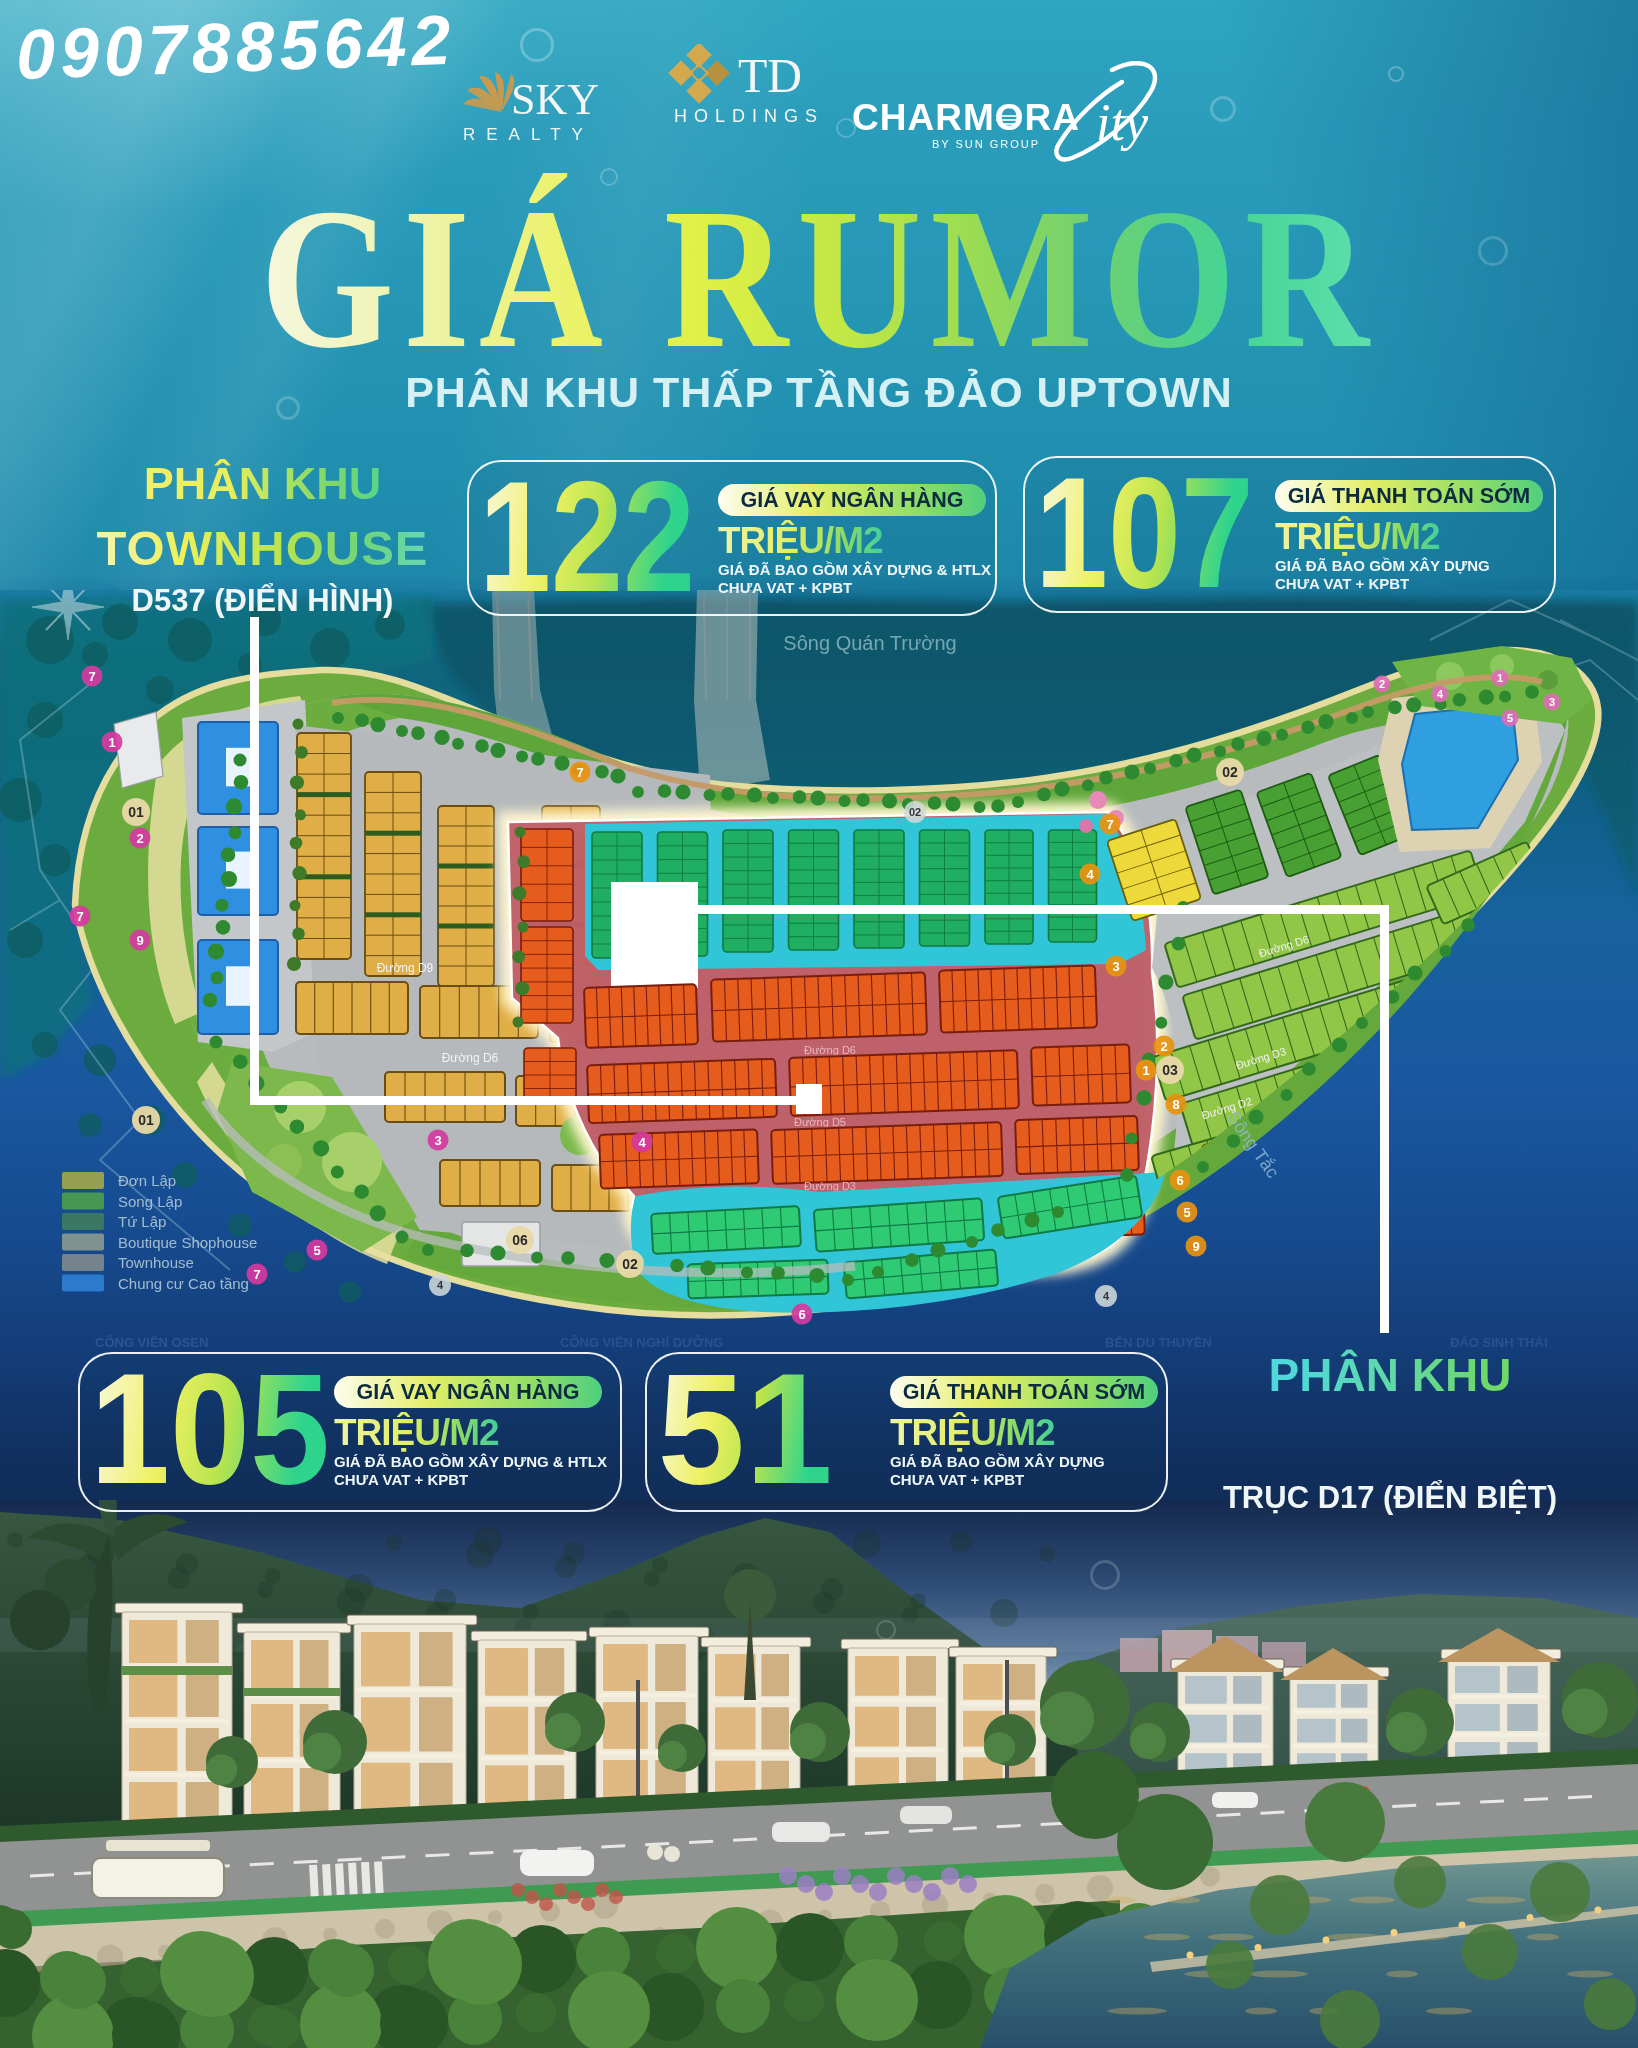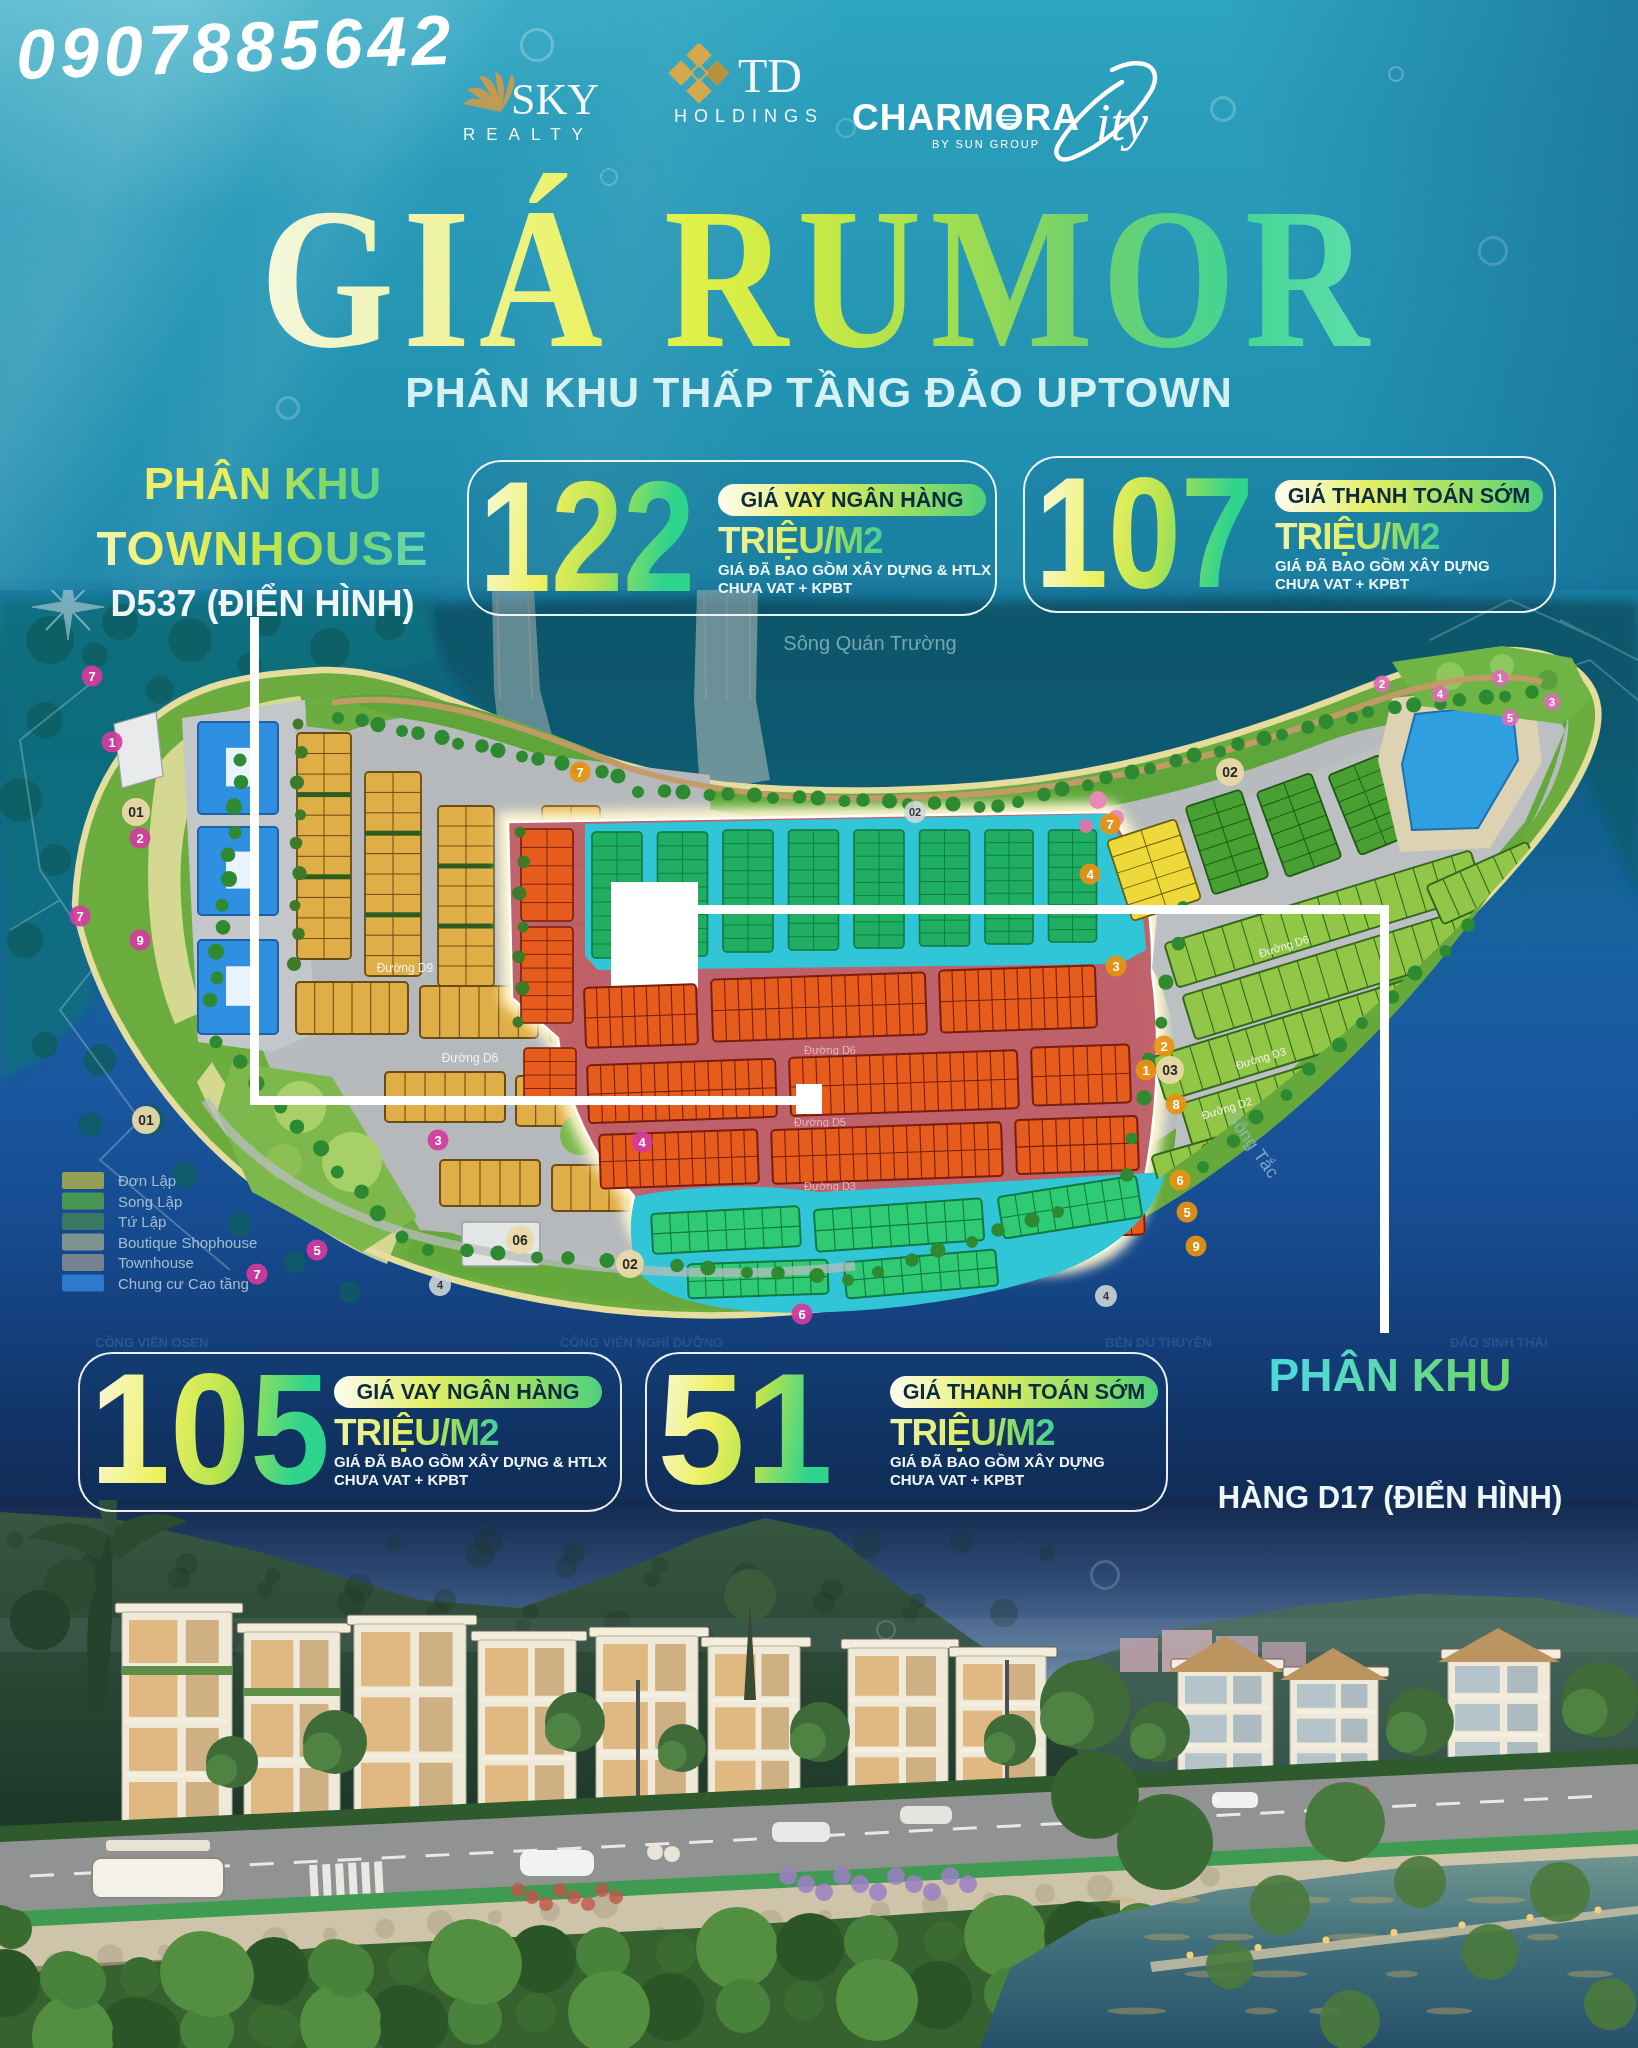--- a/index.html
+++ b/index.html
@@ -95,21 +95,21 @@
  transform:scaleY(1.17);transform-origin:top;
  background-image:linear-gradient(90deg,#f4f7de 16%,#eff3ae 25%,#ebf268 35%,#dff046 43%,#c3e845 51%,#9cdc52 59%,#6ed072 67%,#45d493 75%,#5fdfae 84%);">GIÁ RUMOR</div>
 
 <div class="abs" style="left:0;top:368px;width:1638px;text-align:center;font-size:43px;font-weight:700;
  color:#d5f1f4;letter-spacing:1px;">PHÂN KHU THẤP TẦNG ĐẢO UPTOWN</div>
 
 <div class="abs gradtext" style="left:60px;top:458px;width:405px;text-align:center;font-size:45px;font-weight:700;z-index:6;
  background-image:linear-gradient(90deg,#f0ef6a 22%,#e8ee58 42%,#7fd868 66%,#56d48a 80%);">PHÂN KHU</div>
 <div class="abs gradtext" style="left:60px;top:520px;width:405px;text-align:center;font-size:49px;font-weight:700;letter-spacing:1px;z-index:6;
  background-image:linear-gradient(90deg,#f6f6d8 0%,#eef058 30%,#b8e44e 55%,#6ed47c 75%,#62d8d8 100%);">TOWNHOUSE</div>
-<div class="abs" style="left:60px;top:583px;width:405px;text-align:center;font-size:36px;font-weight:700;color:#eef6f8;z-index:6;">D537 (ĐIỂN HÌNH)</div>
+<div class="abs" style="left:60px;top:583px;width:405px;text-align:center;font-size:31px;font-weight:700;color:#eef6f8;z-index:6;">D537 (ĐIỂN HÌNH)</div>
 
 <div class="box" style="left:467px;top:460px;width:530px;height:156px;"></div>
 <div class="abs gradtext num" style="left:479px;top:446px;width:263px;transform:scaleX(0.82);">122</div>
 <div class="pill" style="left:718px;top:484px;width:268px;height:32px;font-size:21.5px;">GIÁ VAY NGÂN HÀNG</div>
 <div class="abs gradtext trieu" style="left:718px;top:520px;">TRIỆU/M2</div>
 <div class="abs smalltxt" style="left:718px;top:561px;font-size:15px;">GIÁ ĐÃ BAO GỒM XÂY DỰNG &amp; HTLX<br>CHƯA VAT + KPBT</div>
 
 <div class="box" style="left:1023px;top:456px;width:533px;height:157px;"></div>
 <div class="abs gradtext num" style="left:1035px;top:442px;width:263px;transform:scaleX(0.83);">107</div>
 <div class="pill" style="left:1275px;top:480px;width:268px;height:32px;font-size:21.5px;">GIÁ THANH TOÁN SỚM</div>
@@ -753,21 +753,21 @@
 <div class="abs smalltxt" style="left:334px;top:1453px;font-size:15px;">GIÁ ĐÃ BAO GỒM XÂY DỰNG &amp; HTLX<br>CHƯA VAT + KPBT</div>
 
 <div class="box" style="left:645px;top:1352px;width:523px;height:160px;"></div>
 <div class="abs gradtext num" style="left:657px;top:1338px;width:176px;transform:scaleX(1.0);">51</div>
 <div class="pill" style="left:890px;top:1376px;width:268px;height:32px;font-size:21.5px;">GIÁ THANH TOÁN SỚM</div>
 <div class="abs gradtext trieu" style="left:890px;top:1412px;">TRIỆU/M2</div>
 <div class="abs smalltxt" style="left:890px;top:1453px;font-size:15px;">GIÁ ĐÃ BAO GỒM XÂY DỰNG<br>CHƯA VAT + KPBT</div>
 
 <div class="abs gradtext" style="left:1190px;top:1348px;width:400px;text-align:center;font-size:46px;font-weight:700;z-index:6;
  background-image:linear-gradient(90deg,#4fd8d8 26%,#5fd8a8 50%,#6fd868 74%);">PHÂN KHU</div>
-<div class="abs" style="left:1190px;top:1480px;width:400px;text-align:center;font-size:31px;font-weight:700;color:#eef6f8;z-index:6;">HÀNG D17 (ĐIỂN HÌNH)</div>
+<div class="abs" style="left:1190px;top:1480px;width:400px;text-align:center;font-size:31px;font-weight:700;color:#eef6f8;z-index:6;">TRỤC D17 (ĐIỂN BIỆT)</div>
 
 <div class="abs" style="left:0;top:1500px;width:1638px;height:548px;z-index:2;">
 <svg width="1638" height="548" viewBox="0 1500 1638 548" font-family="Liberation Sans, sans-serif">
 <defs>
 <linearGradient id="sky" x1="0" y1="0" x2="0" y2="1">
  <stop offset="0" stop-color="#14294e"></stop>
             <stop offset="0.4" stop-color="#2e4c76"></stop>
  <stop offset="0.75" stop-color="#5c7a9c"></stop>
             <stop offset="1" stop-color="#93a9ba"></stop>
           </linearGradient>

